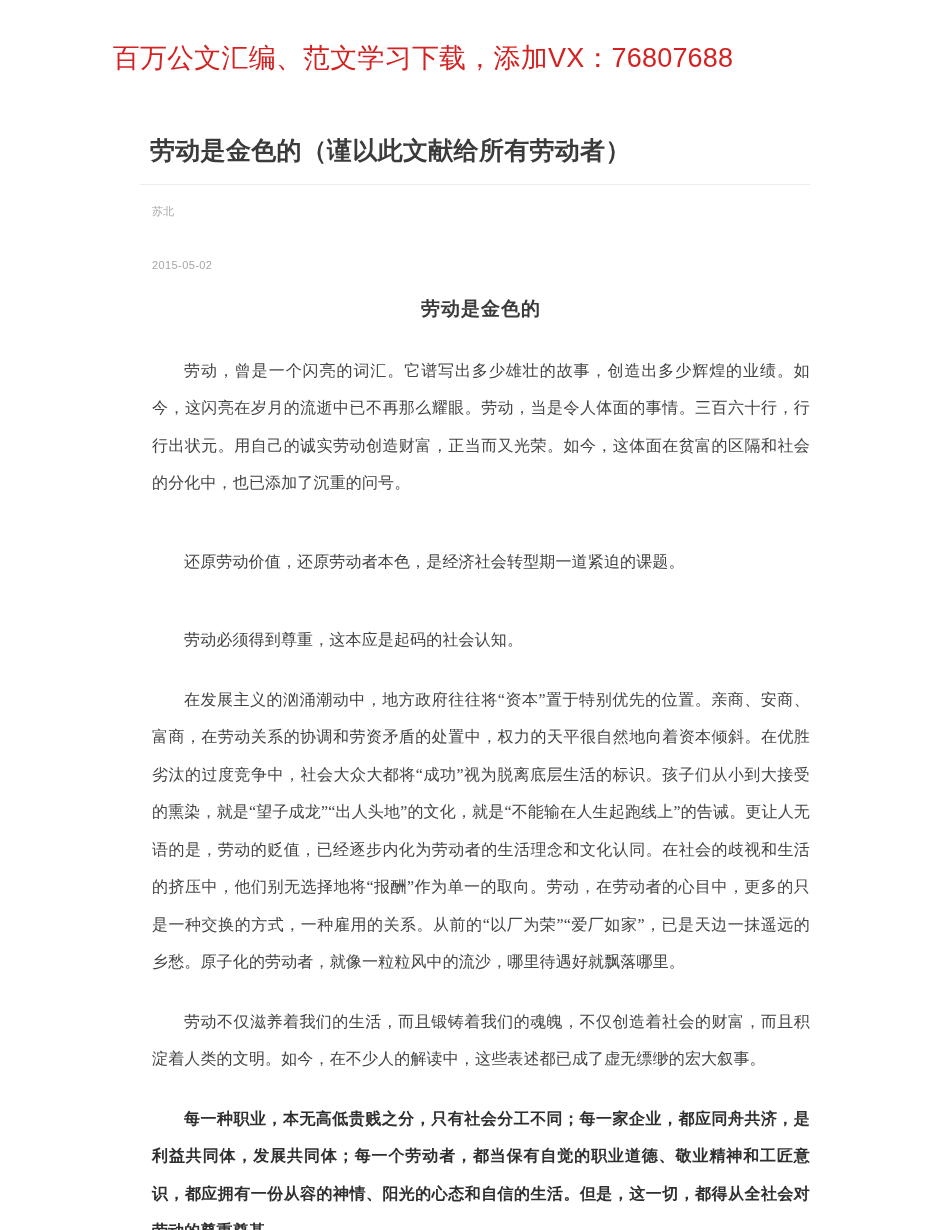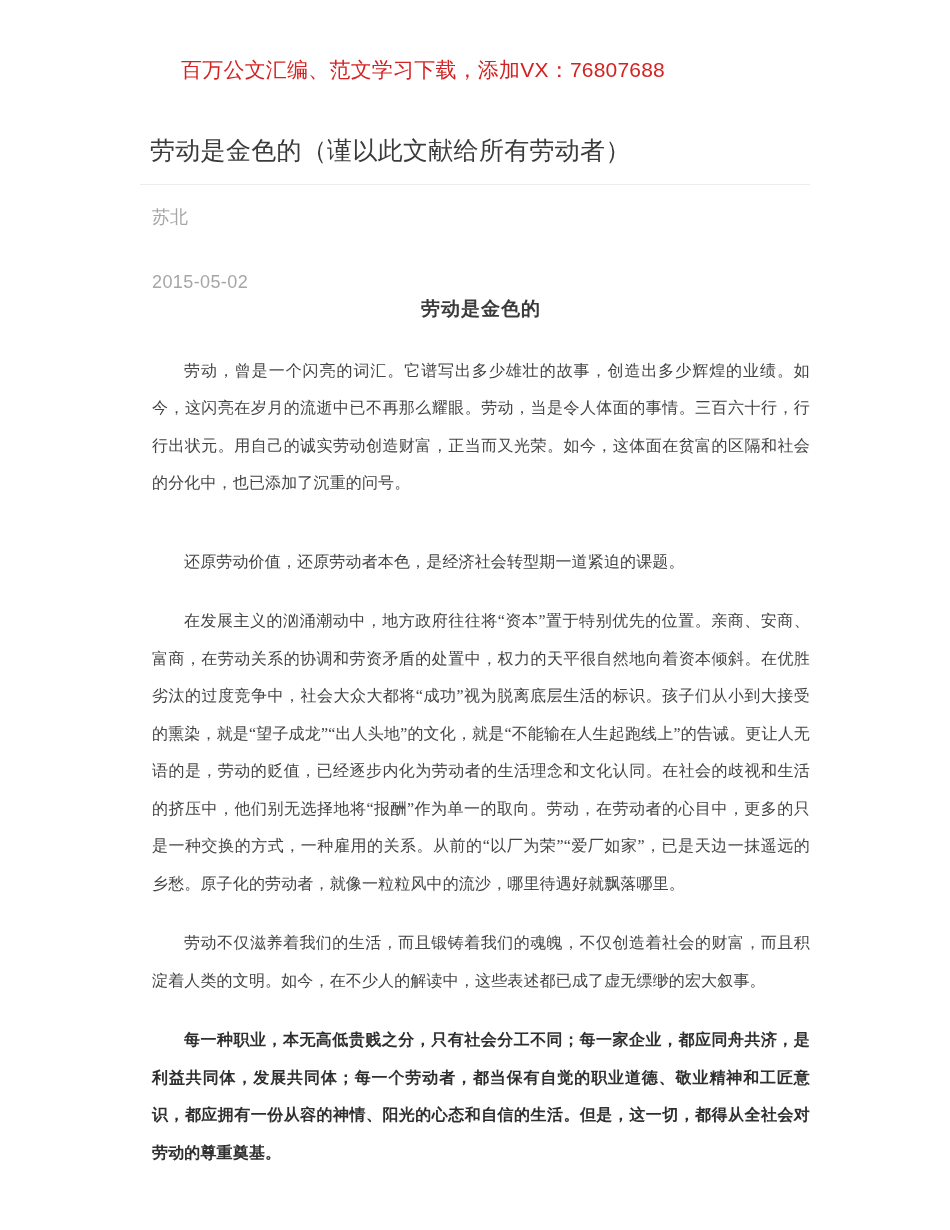--- a/index.html
+++ b/index.html
@@ -20,63 +20,63 @@
     position: relative;
     width: 950px;
     height: 1230px;
     background: #fff;
     box-sizing: border-box;
   }
 
   
   .promo-banner {
     position: absolute;
-    top: 56px;
+    top: 40px;
     left: 0;
     width: 846px;
     text-align: center;
     color: #d42222;
     font-family: "Liberation Sans", "DejaVu Sans", sans-serif;
-    font-size: 21px;
+    font-size: 27px;
     font-weight: 400;
     letter-spacing: 0.2px;
     white-space: nowrap;
   }
 
   
   .article-header {
     position: absolute;
     top: 134px;
     left: 150px;
     width: 660px;
   }
   .article-title {
     font-family: "Liberation Sans", "DejaVu Sans", sans-serif;
     font-size: 25px;
-    font-weight: 400;
+    font-weight: 700;
     color: #3b3b3b;
     line-height: 1.3;
     margin: 0;
     letter-spacing: 0.3px;
   }
   .title-divider {
     position: absolute;
     top: 184px;
     left: 140px;
     width: 670px;
     height: 1px;
     background: #ececec;
   }
 
   .meta-block {
     position: absolute;
     top: 203px;
     left: 152px;
     font-family: "Liberation Sans", "DejaVu Sans", sans-serif;
-    font-size: 18px;
+    font-size: 11px;
     color: #a6a6a6;
     line-height: 1.6;
   }
   .meta-author { display: block; }
   .meta-date { display: block; letter-spacing: 0.4px; margin-top: 36px; }
 
   
   .doc-body {
     position: absolute;
     top: 295px;
@@ -132,18 +132,19 @@
   <div class="meta-block">
     <span class="meta-author">苏北</span>
     <span class="meta-date">2015-05-02</span>
   </div>
 
   <div class="doc-body">
     <h2 class="doc-heading">劳动是金色的</h2>
 
     <p class="doc-para">劳动，曾是一个闪亮的词汇。它谱写出多少雄壮的故事，创造出多少辉煌的业绩。如今，这闪亮在岁月的流逝中已不再那么耀眼。劳动，当是令人体面的事情。三百六十行，行行出状元。用自己的诚实劳动创造财富，正当而又光荣。如今，这体面在贫富的区隔和社会的分化中，也已添加了沉重的问号。</p>
     <p class="doc-para short">还原劳动价值，还原劳动者本色，是经济社会转型期一道紧迫的课题。</p>
+    <p class="doc-para short">劳动必须得到尊重，这本应是起码的社会认知。</p>
     <p class="doc-para">在发展主义的汹涌潮动中，地方政府往往将“资本”置于特别优先的位置。亲商、安商、富商，在劳动关系的协调和劳资矛盾的处置中，权力的天平很自然地向着资本倾斜。在优胜劣汰的过度竞争中，社会大众大都将“成功”视为脱离底层生活的标识。孩子们从小到大接受的熏染，就是“望子成龙”“出人头地”的文化，就是“不能输在人生起跑线上”的告诫。更让人无语的是，劳动的贬值，已经逐步内化为劳动者的生活理念和文化认同。在社会的歧视和生活的挤压中，他们别无选择地将“报酬”作为单一的取向。劳动，在劳动者的心目中，更多的只是一种交换的方式，一种雇用的关系。从前的“以厂为荣”“爱厂如家”，已是天边一抹遥远的乡愁。原子化的劳动者，就像一粒粒风中的流沙，哪里待遇好就飘落哪里。</p>
     <p class="doc-para">劳动不仅滋养着我们的生活，而且锻铸着我们的魂魄，不仅创造着社会的财富，而且积淀着人类的文明。如今，在不少人的解读中，这些表述都已成了虚无缥缈的宏大叙事。</p>
     <p class="doc-para strong">每一种职业，本无高低贵贱之分，只有社会分工不同；每一家企业，都应同舟共济，是利益共同体，发展共同体；每一个劳动者，都当保有自觉的职业道德、敬业精神和工匠意识，都应拥有一份从容的神情、阳光的心态和自信的生活。但是，这一切，都得从全社会对劳动的尊重奠基。</p>
   </div>
 
 </div>
 
 </body></html>

